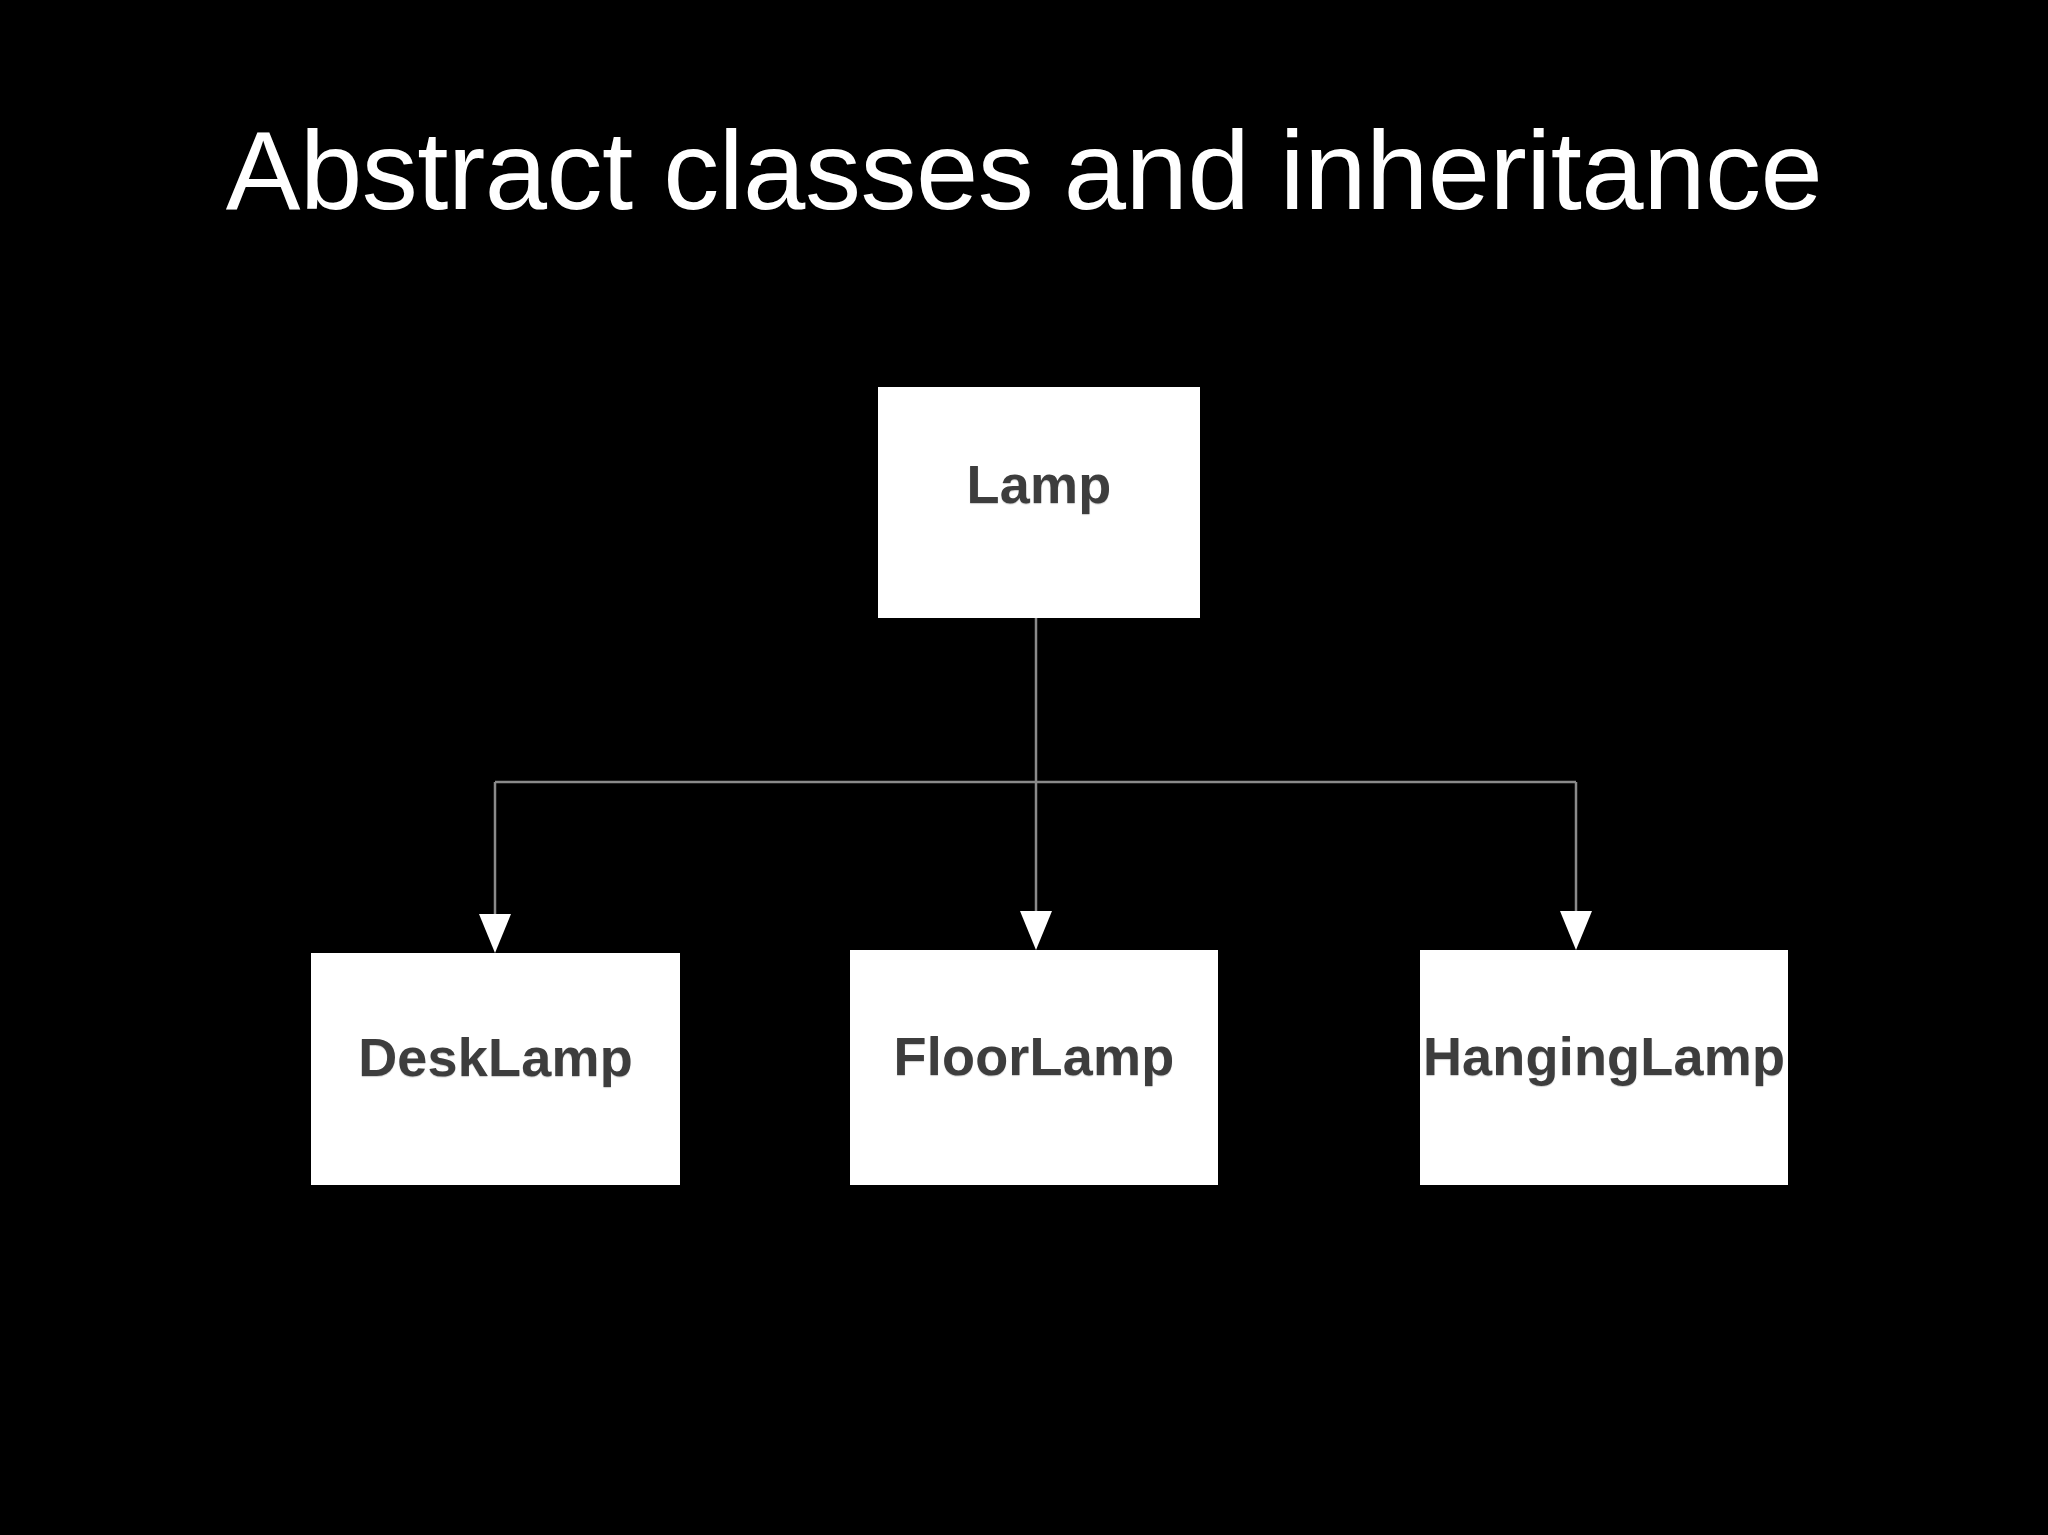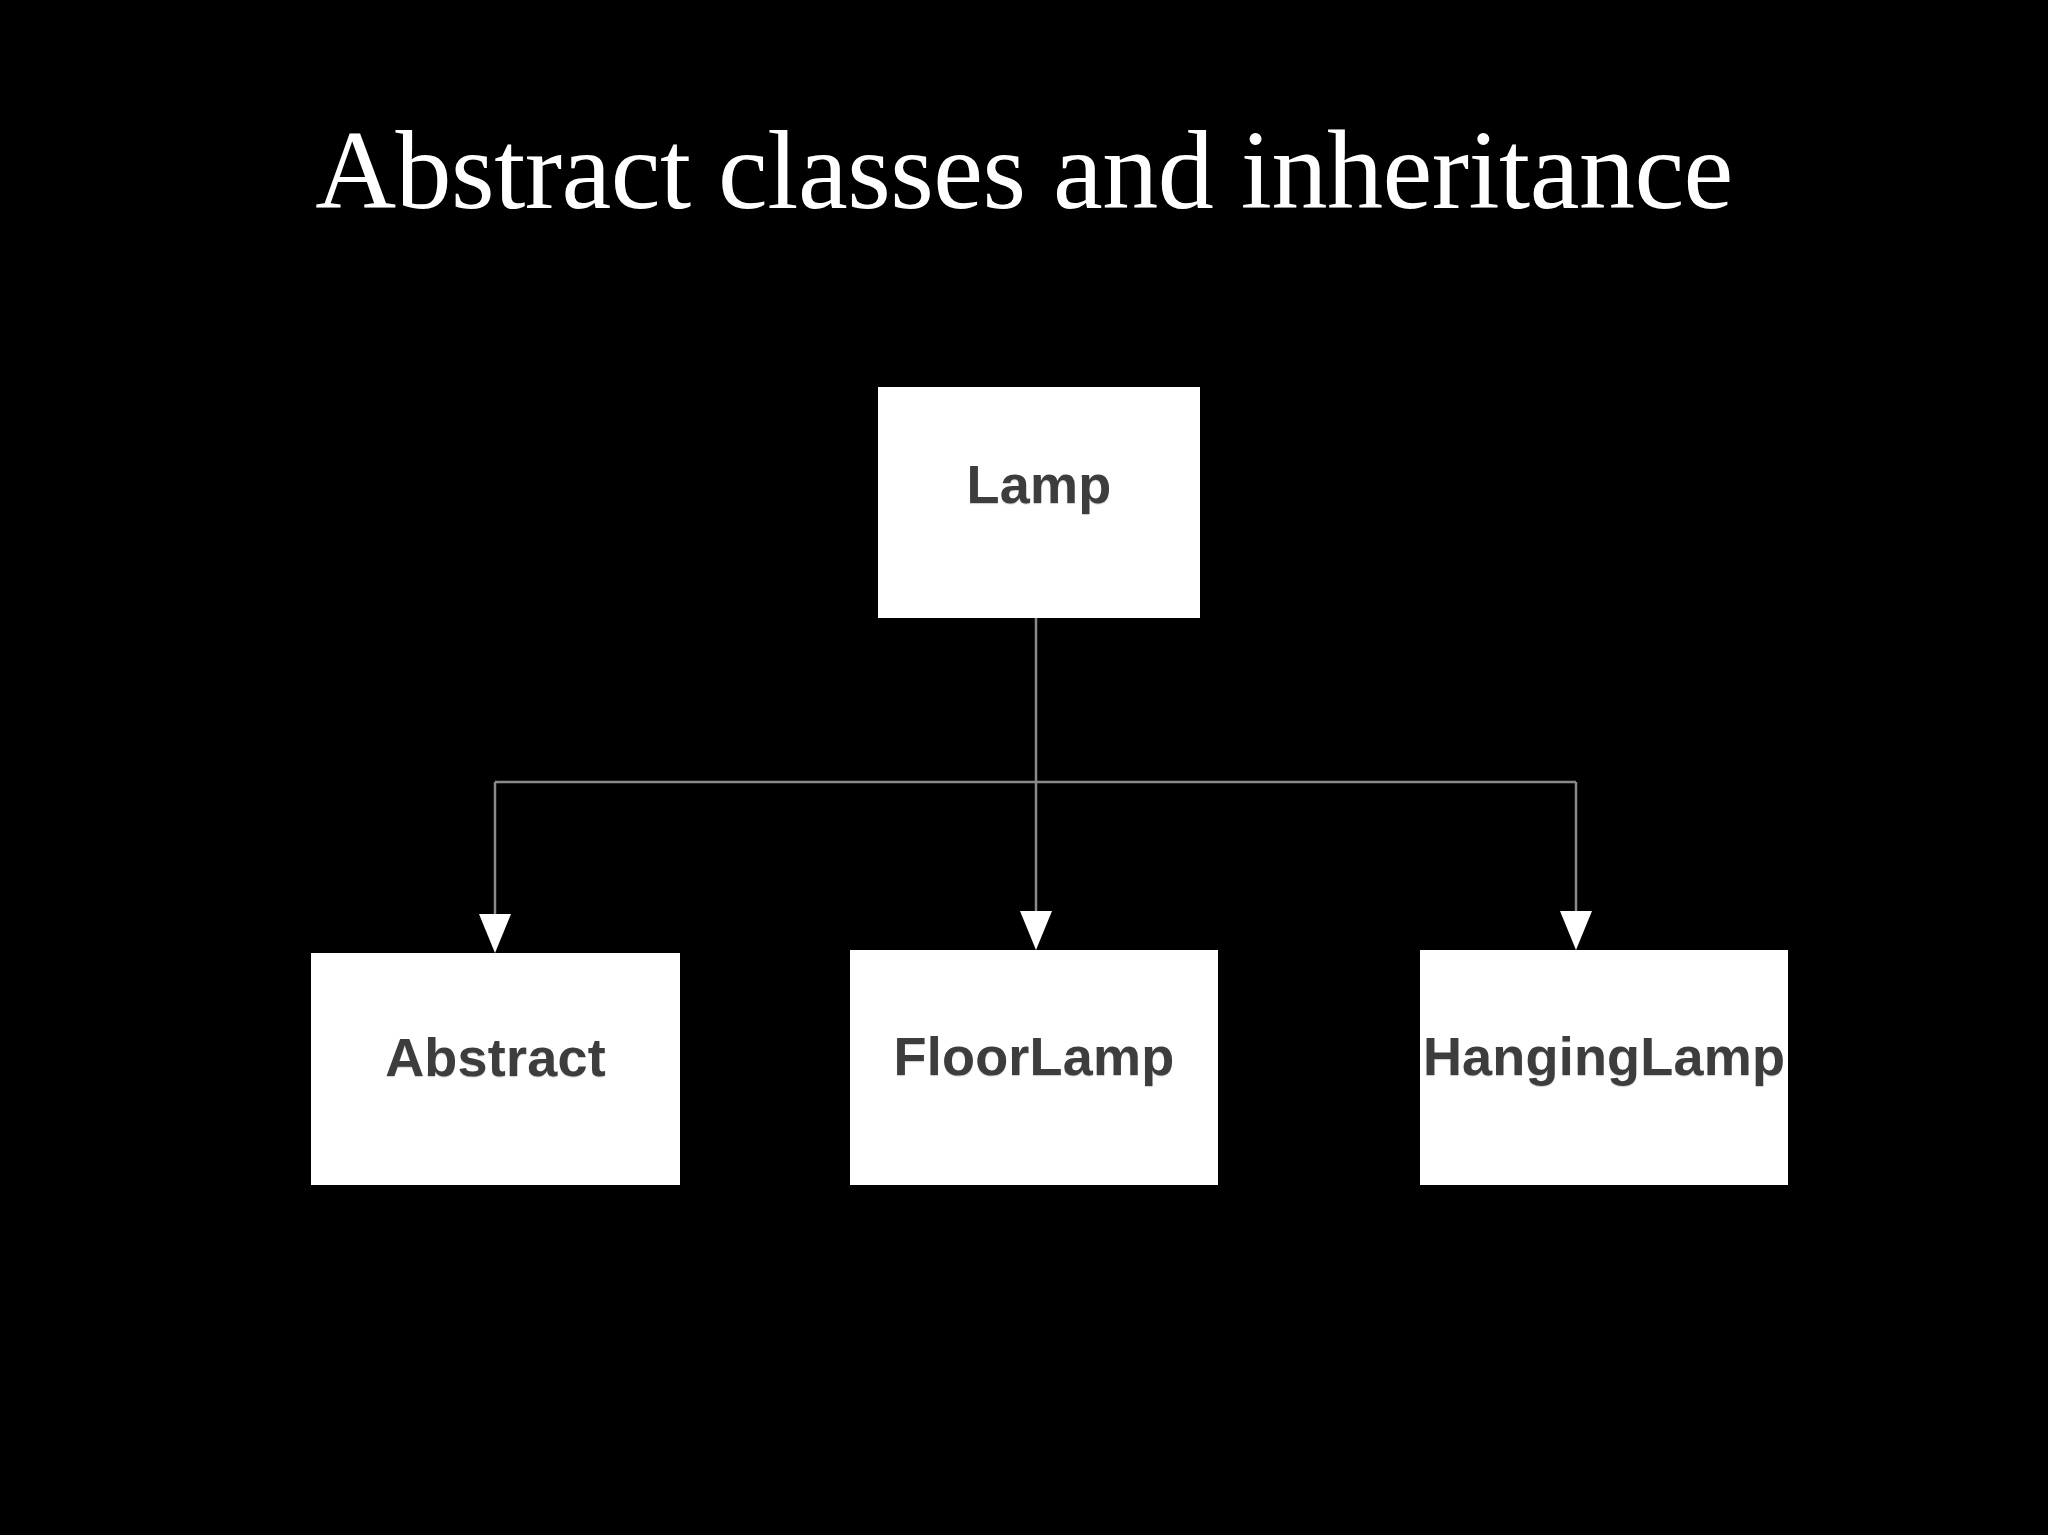--- a/index.html
+++ b/index.html
@@ -18,21 +18,21 @@
     background: #000000;
     overflow: hidden;
   }
   #slide-title {
     position: absolute;
     left: 0;
     top: 108px;
     width: 2048px;
     text-align: center;
     color: #ffffff;
-    font-family: Liberation Serif, serif;
+    font-family: Liberation Sans, sans-serif;
     font-size: 112px;
     font-weight: 400;
     line-height: 1.12;
     letter-spacing: -0.5px;
     white-space: nowrap;
   }
   
   #diagram-connectors {
     position: absolute;
     left: 0;
@@ -117,21 +117,21 @@
 
     <line x1="1576" y1="782" x2="1576" y2="913" stroke="#8a8a8a" stroke-width="2.5"></line>
     <polygon points="1560,911 1592,911 1576,950" fill="#ffffff"></polygon>
   </svg>
 
   <div id="box-lamp" class="class-box">
     <span class="class-label">Lamp</span>
   </div>
 
   <div id="box-floorlamp" class="class-box">
-    <span class="class-label">Abstract</span>
+    <span class="class-label">DeskLamp</span>
   </div>
 
   <div id="box-desklamp" class="class-box">
     <span class="class-label">FloorLamp</span>
   </div>
 
   <div id="box-hanginglamp" class="class-box">
     <span class="class-label">HangingLamp</span>
   </div>
 

